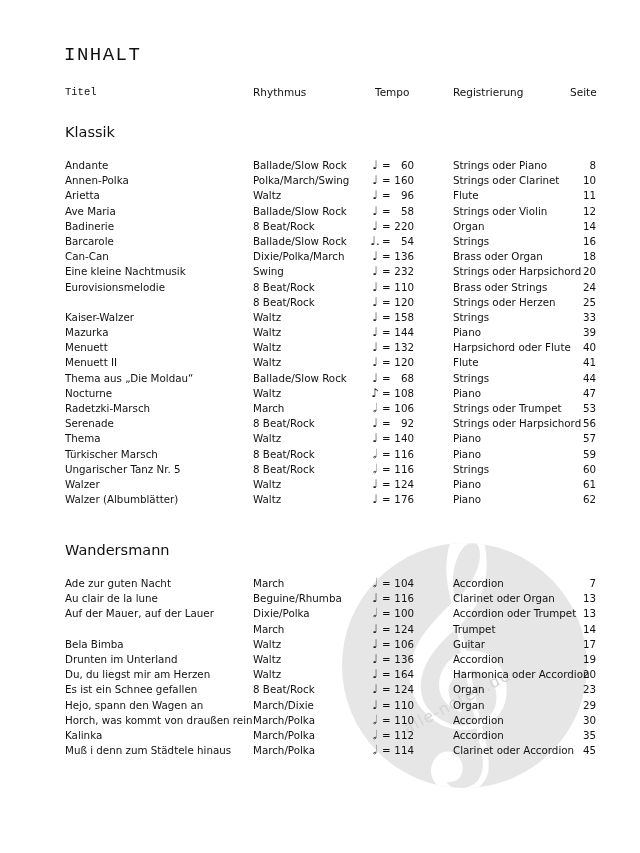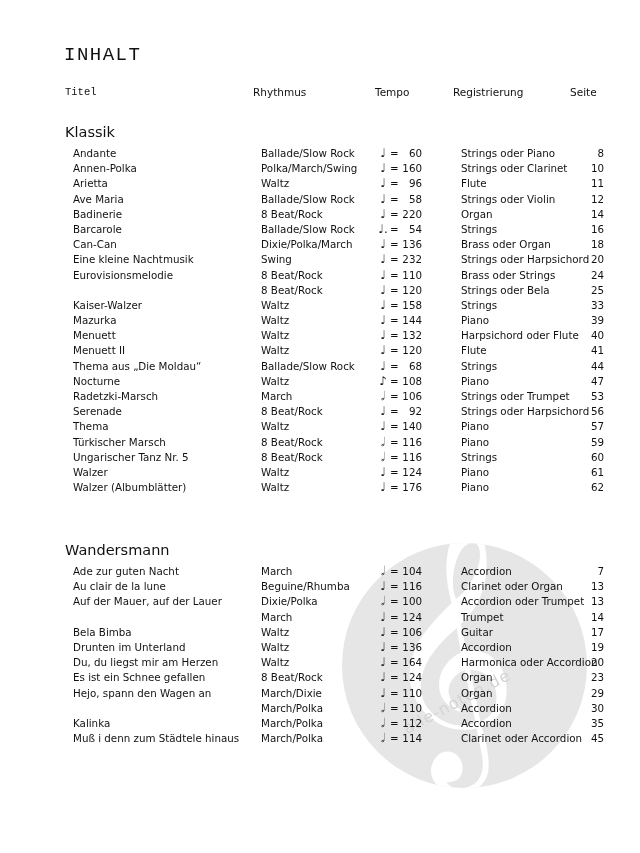--- a/index.html
+++ b/index.html
@@ -10,21 +10,21 @@
   .page-title {
     position: absolute; left: 64px; top: 44px;
     font-size: 19px; letter-spacing: 1.5px; font-weight: normal; font-family: Liberation Mono, monospace;
   }
   .col-header {
     position: absolute; top: 86px; font-size: 10.5px;
   }
   .section-title {
     position: absolute; left: 65px; font-size: 14.5px;
   }
-  .rows { position: absolute; left: 8px; width: 546px; }
+  .rows { position: absolute; left: 0; width: 546px; margin-top: 12px; }
   .row {
     position: relative; height: 15.2px; font-size: 10.3px; line-height: 15.2px;
     white-space: nowrap;
   }
   .row span { position: absolute; top: 0; }
   .c-title { left: 65px; }
   .c-rhythm { left: 253px; }
   .c-note { left: 368px; width: 14px; text-align: center; font-size: 12px; }
   .c-eq { left: 382px; }
   .c-bpm { left: 390px; width: 24px; text-align: right; }
@@ -142,21 +142,21 @@
         <span class="c-eq">=</span>
         <span class="c-bpm">110</span>
         <span class="c-reg">Brass oder Strings</span>
         <span class="c-page">24</span>
       </div>
       <div class="row">
         <span class="c-rhythm">8 Beat/Rock</span>
         <span class="c-note">♩</span>
         <span class="c-eq">=</span>
         <span class="c-bpm">120</span>
-        <span class="c-reg">Strings oder Bela</span>
+        <span class="c-reg">Strings oder Herzen</span>
         <span class="c-page">25</span>
       </div>
       <div class="row">
         <span class="c-title">Kaiser-Walzer</span>
         <span class="c-rhythm">Waltz</span>
         <span class="c-note">♩</span>
         <span class="c-eq">=</span>
         <span class="c-bpm">158</span>
         <span class="c-reg">Strings</span>
         <span class="c-page">33</span>
@@ -347,20 +347,21 @@
       <div class="row">
         <span class="c-title">Hejo, spann den Wagen an</span>
         <span class="c-rhythm">March/Dixie</span>
         <span class="c-note">♩</span>
         <span class="c-eq">=</span>
         <span class="c-bpm">110</span>
         <span class="c-reg">Organ</span>
         <span class="c-page">29</span>
       </div>
       <div class="row">
+        <span class="c-title">Horch, was kommt von draußen rein</span>
         <span class="c-rhythm">March/Polka</span>
         <span class="c-note">𝅗𝅥</span>
         <span class="c-eq">=</span>
         <span class="c-bpm">110</span>
         <span class="c-reg">Accordion</span>
         <span class="c-page">30</span>
       </div>
       <div class="row">
         <span class="c-title">Kalinka</span>
         <span class="c-rhythm">March/Polka</span>

